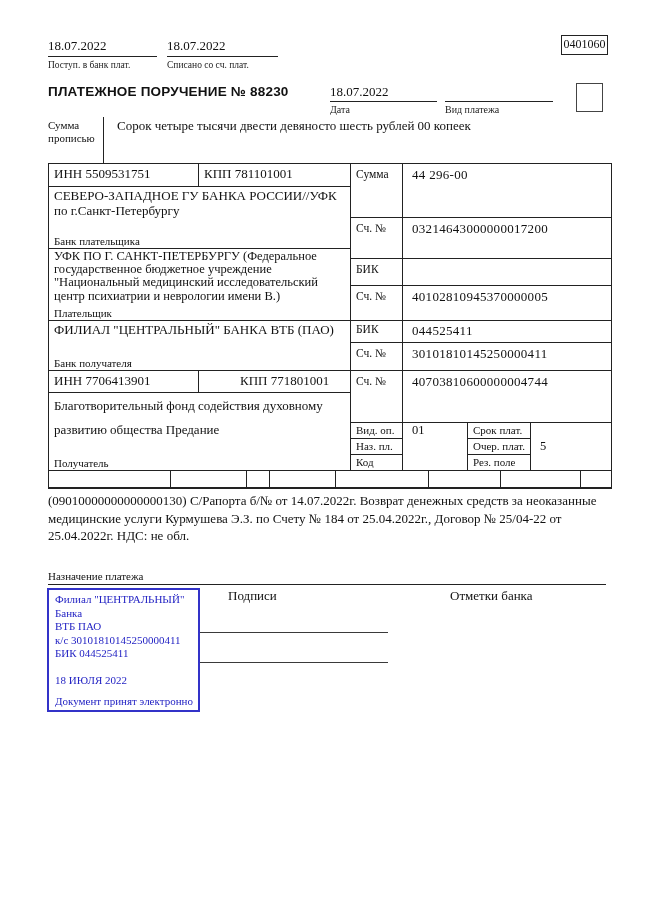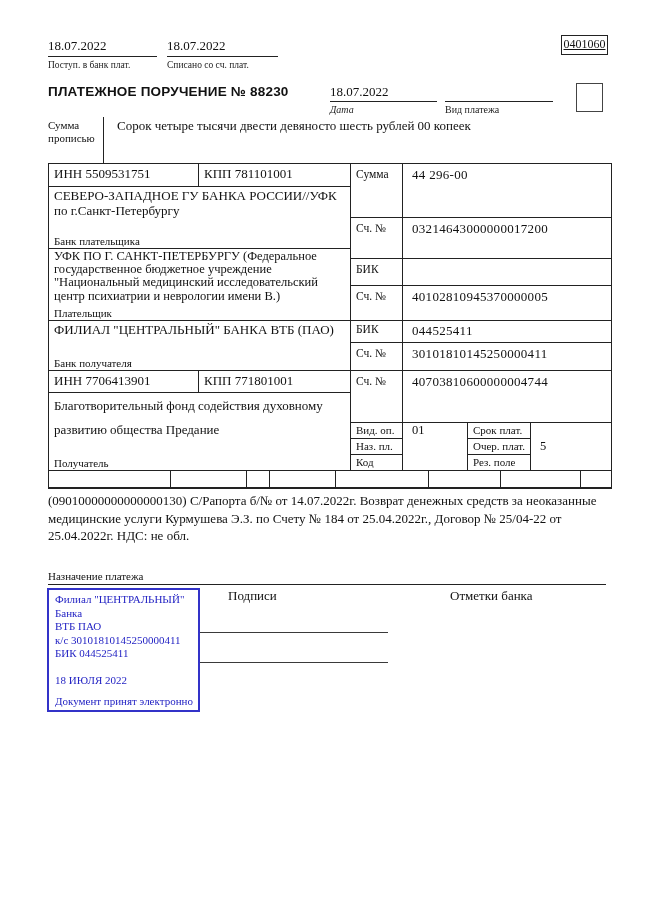--- a/index.html
+++ b/index.html
@@ -94,26 +94,26 @@
 <div class="page">
 
   <div class="abs date-top" style="left:48px; top:38px;">18.07.2022</div>
   <div class="abs hline" style="left:48px; top:56px; width:109px;"></div>
   <div class="abs cap" style="left:48px; top:60px;">Поступ. в банк плат.</div>
 
   <div class="abs date-top" style="left:167px; top:38px;">18.07.2022</div>
   <div class="abs hline" style="left:167px; top:56px; width:111px;"></div>
   <div class="abs cap" style="left:167px; top:60px;">Списано со сч. плат.</div>
 
-  <div class="abs form-code-box" style="left:561px; top:35px;text-decoration:underline;">0401060</div>
+  <div class="abs form-code-box" style="left:561px; top:35px;">0401060</div>
 
   <div class="abs title" style="left:48px; top:84px;">ПЛАТЕЖНОЕ ПОРУЧЕНИЕ № 88230</div>
   <div class="abs date-top" style="left:330px; top:84px;">18.07.2022</div>
   <div class="abs hline" style="left:330px; top:101px; width:107px;"></div>
-  <div class="abs cap" style="left:330px; top:104px; font-size:10px;font-style:italic;">Дата</div>
+  <div class="abs cap" style="left:330px; top:104px; font-size:10px;">Дата</div>
   <div class="abs hline" style="left:445px; top:101px; width:108px;"></div>
   <div class="abs cap" style="left:445px; top:104px; font-size:10px;">Вид платежа</div>
   <div class="abs small-box" style="left:576px; top:83px;"></div>
 
   <div class="abs amount-words">
     <div class="aw-label">
       <div>Сумма</div>
       <div>прописью</div>
     </div>
     <div class="aw-text">Сорок четыре тысячи двести девяносто шесть рублей 00 копеек</div>
@@ -130,21 +130,21 @@
         <div class="cell-label">Банк плательщика</div>
       </div>
       <div class="name-cell" style="height:72px;">
         <div class="name-text">УФК ПО Г. САНКТ-ПЕТЕРБУРГУ (Федеральное государственное бюджетное учреждение "Национальный медицинский исследовательский центр психиатрии и неврологии имени В.)</div>
         <div class="cell-label">Плательщик</div>
       </div>
       <div class="name-cell" style="height:50px;">
         <div class="name-text" style="font-size:13px; line-height:15px;">ФИЛИАЛ "ЦЕНТРАЛЬНЫЙ" БАНКА ВТБ (ПАО)</div>
         <div class="cell-label">Банк получателя</div>
       </div>
-      <div class="row-split" style="height:22px;">
+      <div class="row-split" style="height:22px;gap:36px;">
         <div class="cell-inn">ИНН 7706413901</div>
         <div class="cell-kpp">КПП 771801001</div>
       </div>
       <div class="name-cell" style="height:77px; border-bottom:none;">
         <div class="name-text" style="font-size:13px; line-height:24px;">Благотворительный фонд содействия духовному развитию общества Предание</div>
         <div class="cell-label">Получатель</div>
       </div>
     </div>
 
     <div class="mt-right">

